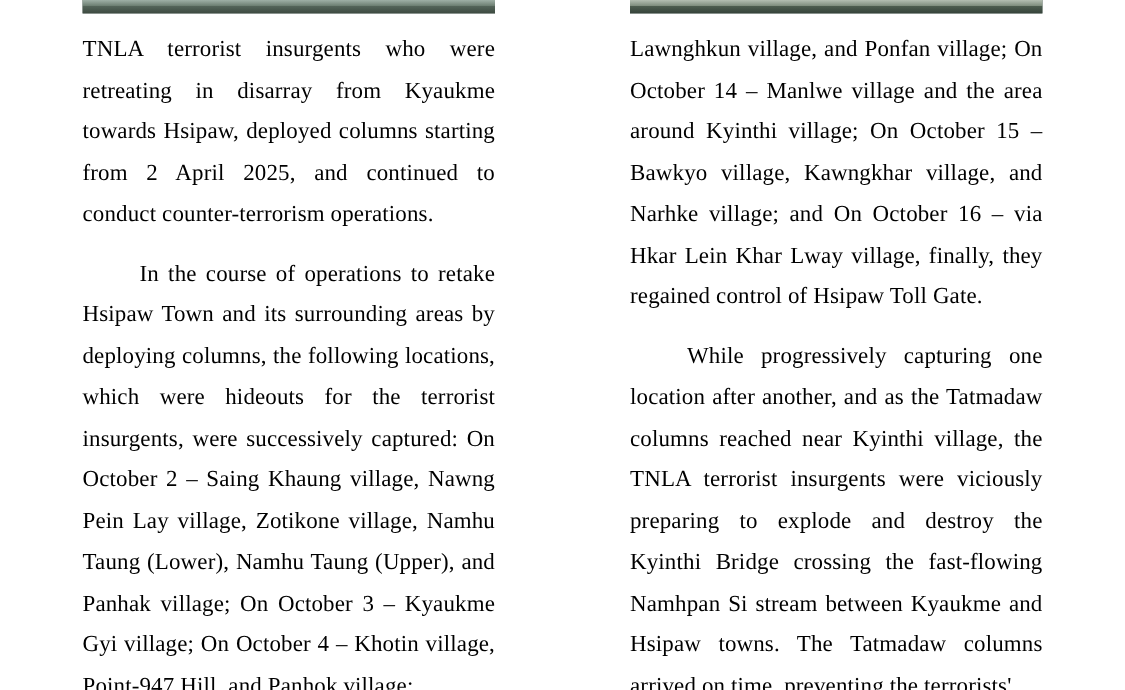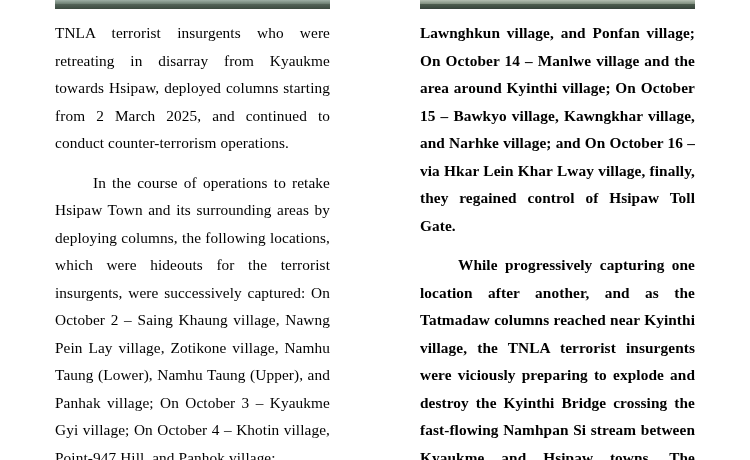--- a/index.html
+++ b/index.html
@@ -28,21 +28,20 @@
     padding: 0 0 0 0;
   }
   .column {
     box-sizing: border-box;
     width: 375px;
     padding: 0 45px 0 55px;
     position: relative;
   }
   .column.right {
     padding: 0 55px 0 45px;
-    font-weight: bold;
   }
   .image-strip {
     width: 100%;
     height: 9px;
     background: #4a5a52;
     margin: 0 0 0 0;
     position: relative;
     overflow: hidden;
   }
   .image-strip .sky {
@@ -87,21 +86,21 @@
 
 <div class="page">
   <div class="columns">
 
     <div class="column left">
       <div class="image-strip">
         <div class="sky"></div>
         <div class="ground"></div>
       </div>
       <div class="body-text">
-        <p>TNLA terrorist insurgents who were retreating in disarray from Kyaukme towards Hsipaw, deployed columns starting from 2 March 2025, and continued to conduct counter-terrorism operations.</p>
+        <p>TNLA terrorist insurgents who were retreating in disarray from Kyaukme towards Hsipaw, deployed columns starting from 2 April 2025, and continued to conduct counter-terrorism operations.</p>
         <p class="indent">In the course of operations to retake Hsipaw Town and its surrounding areas by deploying columns, the following locations, which were hideouts for the terrorist insurgents, were successively captured: On October 2 – Saing Khaung village, Nawng Pein Lay village, Zotikone village, Namhu Taung (Lower), Namhu Taung (Upper), and Panhak village; On October 3 – Kyaukme Gyi village; On October 4 – Khotin village, Point-947 Hill, and Panhok village;</p>
       </div>
     </div>
 
     <div class="column right">
       <div class="image-strip right-strip">
         <div class="sky"></div>
         <div class="ground"></div>
       </div>
       <div class="body-text">

